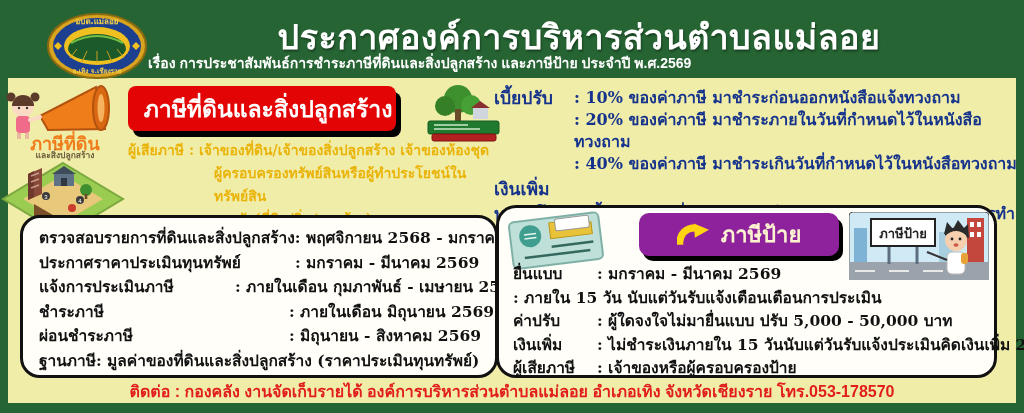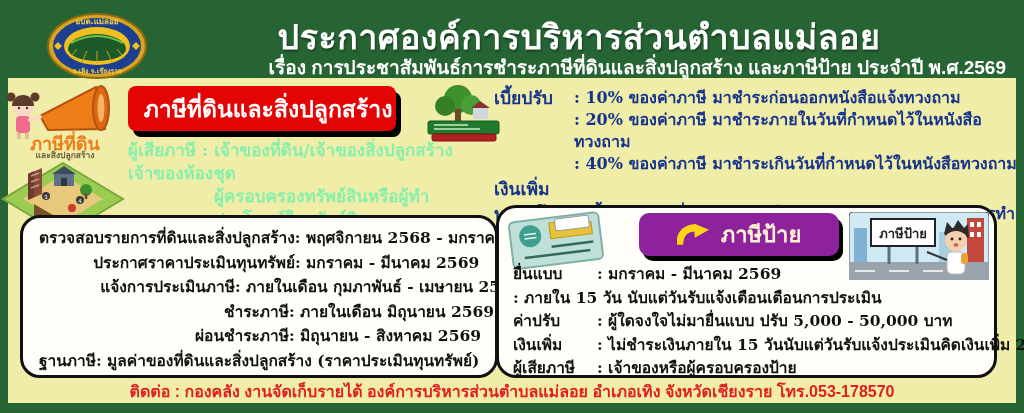--- a/index.html
+++ b/index.html
@@ -10,22 +10,22 @@
   .inner{position:absolute;left:8px;top:8px;right:8px;bottom:10px;background:#f0eda9;}
   
   .header{position:absolute;left:8px;top:8px;right:8px;height:70px;background:#266433;}
   .logo{position:absolute;left:38px;top:3px;}
   .title{
     position:absolute;left:150px;right:16px;top:2px;text-align:center;
     color:#ffffff;font-size:34px;font-weight:bold;letter-spacing:0.5px;
     text-shadow:1px 2px 2px rgba(0,0,0,.35);white-space:nowrap;
   }
   .subtitle{
-    position:absolute;left:140px;right:10px;top:44px;text-align:right;
-    color:#ffffff;font-size:19px;font-weight:bold;white-space:nowrap;
+    position:absolute;left:140px;right:10px;top:44px;text-align:left;
+    color:#ffffff;font-size:14px;font-weight:bold;white-space:nowrap;
   }
   
   .girl-illu{position:absolute;left:4px;top:84px;}
   .illu-caption{position:absolute;left:10px;top:139px;width:110px;text-align:center;line-height:11px;}
   .illu-caption .c1{color:#ef7d1a;font-size:18px;font-weight:bold;}
   .illu-caption .c2{color:#6b5b3a;font-size:8.5px;font-weight:bold;}
   .iso-illu{position:absolute;left:0px;top:160px;}
   .tree-illu{position:absolute;left:424px;top:84px;}
   
   .big-btn{
@@ -38,37 +38,37 @@
   }
   .btn-land .btn-text{color:#fff;font-size:23px;font-weight:bold;white-space:nowrap;}
   .btn-sign{
     left:140px;top:5px;width:200px;height:43px;background:#8e219c;
     box-shadow:4px 5px 0 #000;border-radius:10px;
   }
   .btn-sign .btn-text{color:#fdf3d0;font-size:22px;font-weight:bold;}
   
   .taxpayer{
     position:absolute;left:128px;top:139px;width:372px;
-    color:#86efac;font-weight:bold;font-size:17px;line-height:23px;
+    color:#eab308;font-weight:bold;font-size:14px;line-height:23px;
     font-family:"DejaVu Serif",serif;
   }
   .taxpayer .indent{padding-left:86px;}
   .penalties{
     position:absolute;left:494px;top:87px;width:526px;
     color:#16338c;font-weight:bold;font-family:"DejaVu Serif",serif;
   }
   .prow{display:flex;margin-bottom:3px;}
   .plbl{flex:0 0 80px;font-size:17.5px;line-height:22px;}
   .pvals{flex:1;font-size:16px;line-height:22px;}
   
   .box{
     position:absolute;background:#fffef8;border:3px solid #111;border-radius:20px;
     font-family:"DejaVu Serif",serif;color:#111;font-weight:bold;
   }
-  .box-land{left:20px;top:215px;width:478px;height:163px;padding:8px 12px 4px 16px;box-sizing:border-box;text-align:right;}
+  .box-land{left:20px;top:215px;width:478px;height:163px;padding:8px 12px 4px 16px;box-sizing:border-box;}
   .box-land .row{display:flex;font-size:15.5px;line-height:24.5px;white-space:nowrap;}
   .box-land .lbl{flex:0 0 auto;}
   .box-land .r2 .lbl{min-width:256px;}
   .box-land .r3 .lbl{min-width:196px;}
   .box-land .r4 .lbl{min-width:250px;}
   .box-land .r5 .lbl{min-width:250px;}
   .box-sign{left:496px;top:205px;width:501px;height:173px;box-sizing:border-box;}
   .box-sign .rows{position:absolute;left:14px;top:54px;right:6px;}
   .box-sign .row{display:flex;font-size:15.5px;line-height:23.5px;white-space:nowrap;}
   .box-sign .lbl{flex:0 0 84px;}

